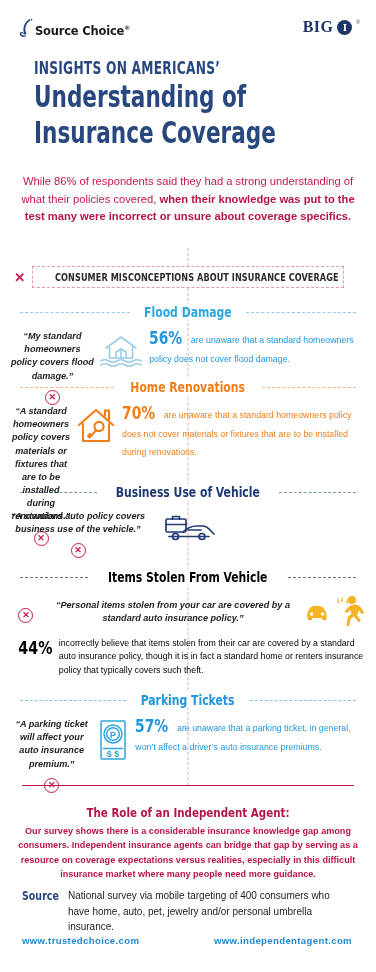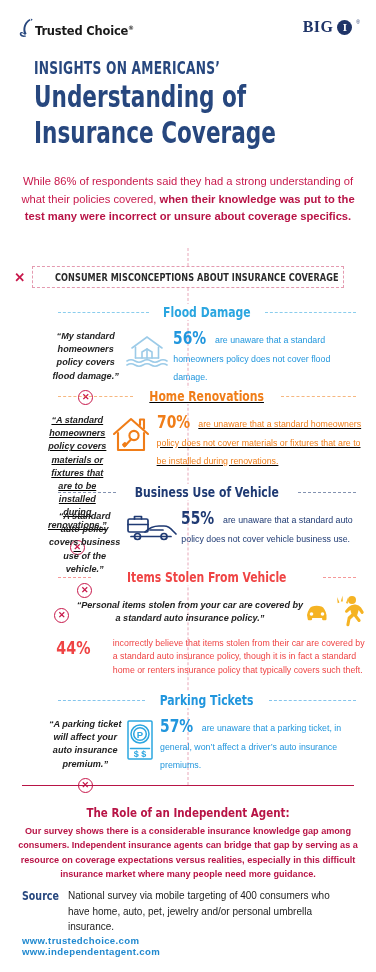--- a/index.html
+++ b/index.html
@@ -143,21 +143,21 @@
     font-size: 10.5px;
     font-weight: bold;
     color: #2b2b2b;
     letter-spacing: 0.1px;
     transform: scaleX(0.86);
     transform-origin: center;
     white-space: nowrap;
   }
 
   
-  .section { position: absolute; left: 0; right: 0; padding-left: 38px; }
+  .section { position: absolute; left: 0; right: 0; }
 
   .sec-head {
     position: relative;
     display: flex;
     align-items: center;
     justify-content: center;
     height: 16px;
     padding: 0 20px;
   }
   .sec-rule { flex: 1 1 auto; height: 0; border-top: 1px dashed currentColor; opacity: .55; }
@@ -226,21 +226,21 @@
   .stat-txt {
     font-size: 8.8px;
     line-height: 1.48;
     display: inline;
   }
 
   
   .t-blue   { color: #2ba6e0; }
   .t-orange { color: #f07d18; }
   .t-navy   { color: #1f3a73; }
-  .t-gold   { color: #ef4444; gap: 16px; }
+  .t-gold   { color: #000000; }
   .t-cyan   { color: #2196dd; }
 
   
   .wide-body { padding: 4px 10px 0 10px; }
   .wide-row1 { display:flex; align-items:flex-start; }
   .wide-x { width: 46px; display:flex; justify-content:center; padding-top: 12px; }
   .wide-quote { flex:1 1 auto; text-align:center; padding-top: 10px; }
   .wide-icon { width: 74px; display:flex; justify-content:center; padding-top: 4px; }
   .wide-row2 { display:flex; align-items:flex-start; margin-top: 8px; padding-left: 6px;}
   .wide-pct { width: 54px; text-align:right; }
@@ -322,21 +322,21 @@
 <body>
 
 <div id="page">
 
   <div class="header-row">
     <div class="tc-logo">
       <svg class="tc-swoosh" viewBox="0 0 16 26">
         <path d="M11.5 1 C8 3.2 6.2 6 5.6 9.2 C5.2 11.6 5.4 13.6 6 15.2 C4.4 14 3 13.6 2.2 14.6 C1.2 15.9 1.9 17.8 3.6 18.6 C5 19.3 6.8 19.2 8.1 18.6 L7.2 17.2 C6.3 17.6 5.1 17.6 4.3 17.1 C3.3 16.6 3 15.7 3.5 15.3 C4.2 14.8 5.6 15.5 7 16.9 L8.6 15.5 C7.5 13.8 7.1 11.7 7.5 9.5 C8 6.6 9.6 4.2 12.6 2.2 Z" fill="#27477e"></path>
         <path d="M12.8 0.6 L14.6 1.4 L13.3 2.9 Z" fill="#27477e"></path>
       </svg>
-      <span class="tc-text"><span>Trusted Choice</span><span class="tc-tm">®</span></span>
+      <span class="tc-text"><span>Source Choice</span><span class="tc-tm">®</span></span>
     </div>
     <div class="big-i">
       <span class="big-text">BIG</span>
       <span class="big-circle">I</span>
       <span class="big-tm">®</span>
     </div>
   </div>
 
   <div class="title-wrap">
     <div class="kicker">INSIGHTS ON AMERICANS’</div>
@@ -381,21 +381,21 @@
             <path d="M4 35 q4 -2.5 8 0 q4 2.5 8 0 q4 -2.5 8 0 q4 2.5 8 0 q4 -2.5 8 0"></path>
           </g>
         </svg>
       </div>
       <div class="stat-col t-cyan">
         <span class="stat-pct">56%</span><span class="stat-txt">are unaware that a standard homeowners policy does not cover flood damage.</span>
       </div>
     </div>
   </div>
 
-  <div class="section" style="top:388px;text-decoration:underline;">
+  <div class="section" style="top:379px;">
     <div class="sec-head t-orange">
       <span class="sec-rule"></span>
       <span class="sec-title">Home Renovations</span>
       <span class="sec-rule"></span>
     </div>
     <div class="sec-body">
       <div class="quote-col">
         <div class="quote-txt">“A standard homeowners policy covers materials or fixtures that are to be installed during renovations.”</div>
         <div class="xmark">✕</div>
       </div>
@@ -434,23 +434,20 @@
             <rect x="7" y="9" width="20" height="13" rx="1.5"></rect>
             <path d="M13.5 9 L13.5 6.5 L20.5 6.5 L20.5 9"></path>
             <path d="M7 14.5 L27 14.5"></path>
             <path d="M24 22 q6 -6 14 -6 l5 0 q5 0 9 5 l3 3"></path>
             <path d="M10 26.5 L50 26.5"></path>
             <path d="M29 20 L42 20"></path>
             <circle cx="16.5" cy="26.5" r="3"></circle>
             <circle cx="43" cy="26.5" r="3"></circle>
           </g>
         </svg>
-      </div>
-      <div class="stat-col t-navy">
-        <span class="stat-pct">55%</span><span class="stat-txt">are unaware that a standard auto policy does not cover vehicle business use.</span>
       </div>
     </div>
   </div>
 
   <div class="section" style="top:569px;">
     <div class="sec-head t-gold">
       <span class="sec-rule"></span>
       <span class="sec-title">Items Stolen From Vehicle</span>
       <span class="sec-rule"></span>
     </div>
@@ -520,19 +517,19 @@
   <div class="role-wrap" style="top:805px;">
     <div class="role-title">The Role of an Independent Agent:</div>
     <div class="role-body">Our survey shows there is a considerable insurance knowledge gap among consumers. Independent insurance agents can bridge that gap by serving as a resource on coverage expectations versus realities, especially in this difficult insurance market where many people need more guidance.</div>
   </div>
 
   <div class="source-wrap" style="top:888px;">
     <div class="source-label">Source</div>
     <div class="source-text">National survey via mobile targeting of 400 consumers who have home, auto, pet, jewelry and/or personal umbrella insurance.</div>
   </div>
 
-  <div class="urls" style="top:935px;flex-direction:column;">
+  <div class="urls" style="top:935px;">
     <span class="url">www.trustedchoice.com</span>
     <span class="url">www.independentagent.com</span>
   </div>
 
   <div class="bottombar"></div>
 </div>
 
 </body></html>

